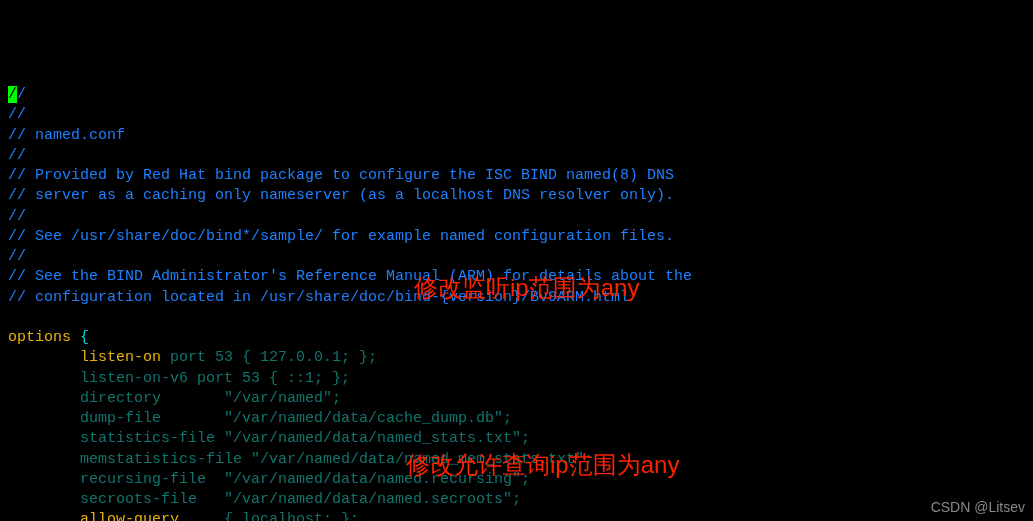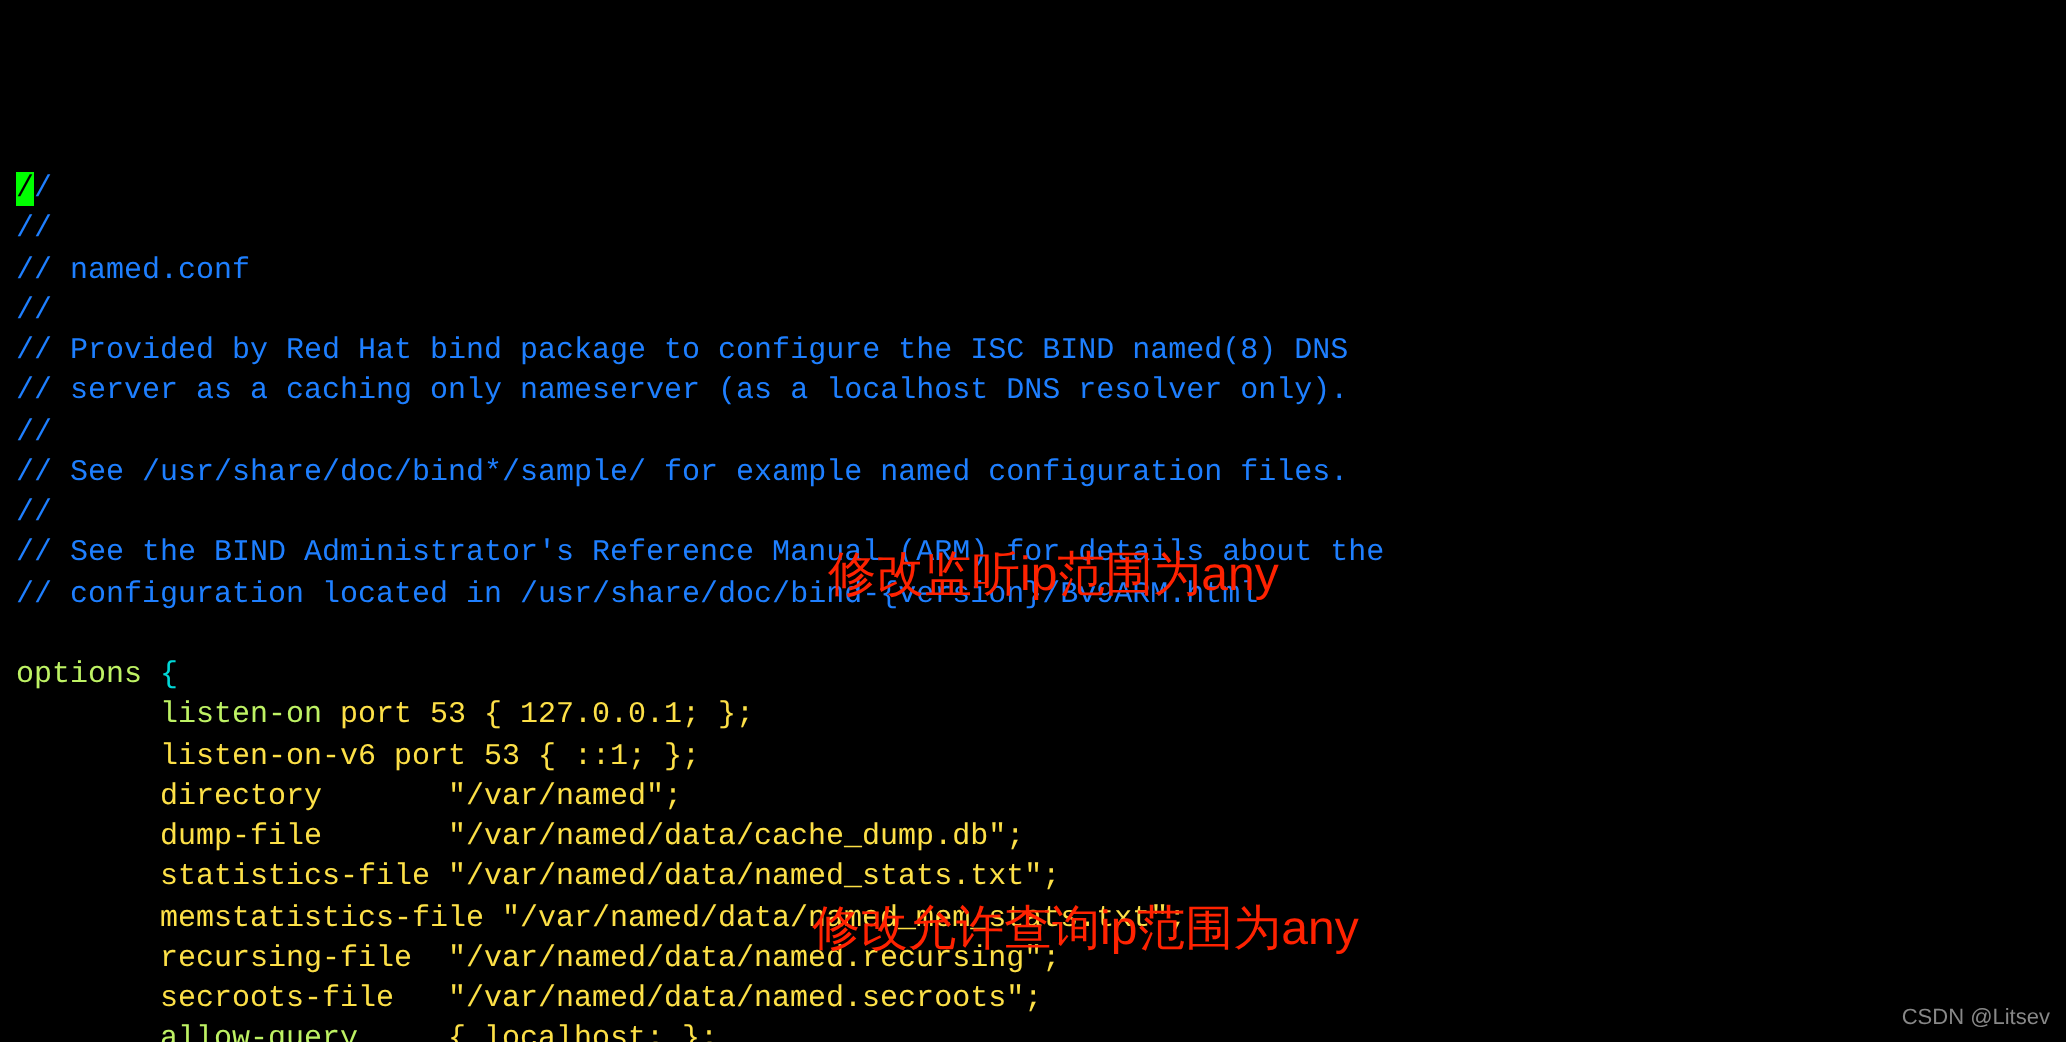--- a/index.html
+++ b/index.html
@@ -15,44 +15,44 @@
       line-height: 1.35;
       padding: 4px 8px;
       white-space: pre;
       position: relative;
       width: 1033px;
       height: 521px;
       overflow: hidden;
     }
     .comment-slash { color: #1e7fff; }
     .comment-text { color: #1e7fff; }
-    .keyword { color: #bef264; }
+    .keyword { color: #eab308; }
     .brace { color: #00d7d7; }
-    .normal { color: #fde047; }
+    .normal { color: #0f766e; }
     .cursor-bg {
       background: #00ff00;
       color: #000;
     }
     .line { display: block; }
     .annotation {
       position: absolute;
       color: #ff2200;
       font-family: 'SimHei', 'Microsoft YaHei', sans-serif;
       font-size: 24px;
       font-weight: normal;
       white-space: nowrap;
     }
     .anno1 { top: 272px; left: 414px; }
     .anno2 { top: 449px; left: 406px; }
     .watermark {
       position: absolute;
       bottom: 4px;
       right: 8px;
       color: #888;
-      font-size: 11px;
+      font-size: 14px;
       font-family: Arial, sans-serif;
     }
     .indent1 { display: inline-block; width: 8ch; }
   </style>
 </head>
 <body>
 
 
 
 <div><span class="line"><span class="cursor-bg">/</span><span class="comment-slash">/</span></span><span class="line comment-text">//</span><span class="line comment-text">// named.conf</span><span class="line comment-text">//</span><span class="line comment-text">// Provided by Red Hat bind package to configure the ISC BIND named(8) DNS</span><span class="line comment-text">// server as a caching only nameserver (as a localhost DNS resolver only).</span><span class="line comment-text">//</span><span class="line comment-text">// See /usr/share/doc/bind*/sample/ for example named configuration files.</span><span class="line comment-text">//</span><span class="line comment-text">// See the BIND Administrator's Reference Manual (ARM) for details about the</span><span class="line comment-text">// configuration located in /usr/share/doc/bind-{version}/Bv9ARM.html</span><span class="line">&nbsp;</span><span class="line"><span class="keyword">options</span><span class="brace"> {</span></span><span class="line"><span class="indent1"></span><span class="keyword">listen-on</span><span class="normal"> port 53 { 127.0.0.1; };</span></span><span class="line"><span class="indent1"></span><span class="normal">listen-on-v6 port 53 { ::1; };</span></span><span class="line"><span class="indent1"></span><span class="normal">directory       "/var/named";</span></span><span class="line"><span class="indent1"></span><span class="normal">dump-file       "/var/named/data/cache_dump.db";</span></span><span class="line"><span class="indent1"></span><span class="normal">statistics-file "/var/named/data/named_stats.txt";</span></span><span class="line"><span class="indent1"></span><span class="normal">memstatistics-file "/var/named/data/named_mem_stats.txt";</span></span><span class="line"><span class="indent1"></span><span class="normal">recursing-file  "/var/named/data/named.recursing";</span></span><span class="line"><span class="indent1"></span><span class="normal">secroots-file   "/var/named/data/named.secroots";</span></span><span class="line"><span class="indent1"></span><span class="keyword">allow-query</span><span class="normal">     { localhost; };</span></span></div>

